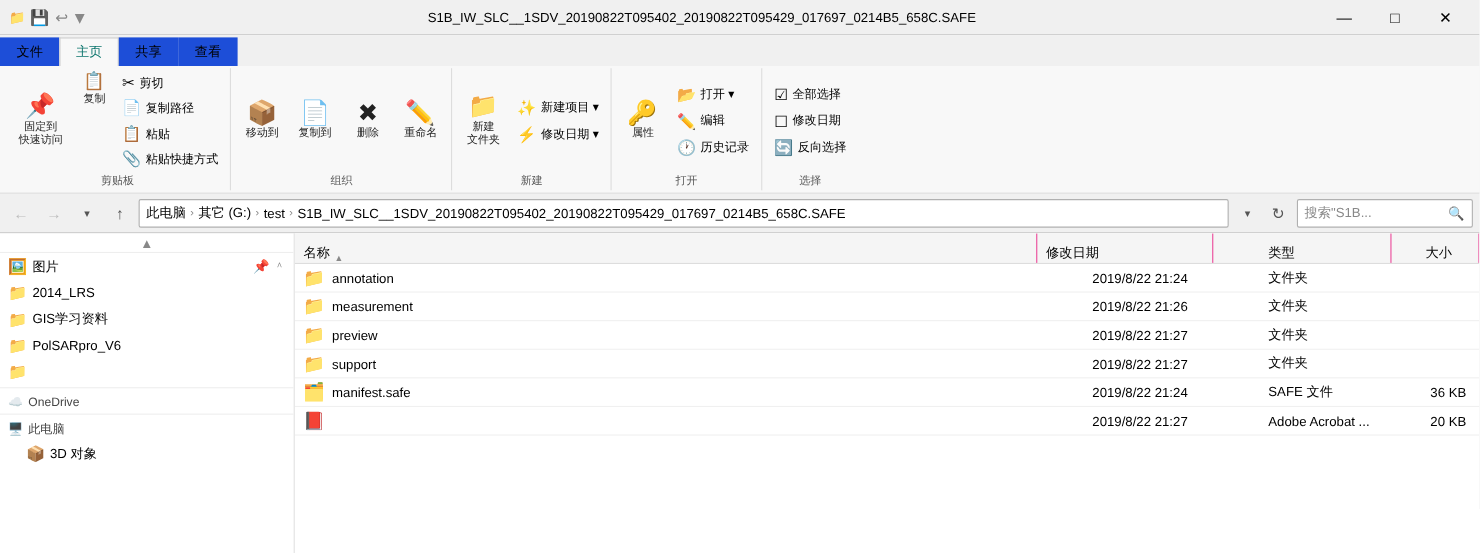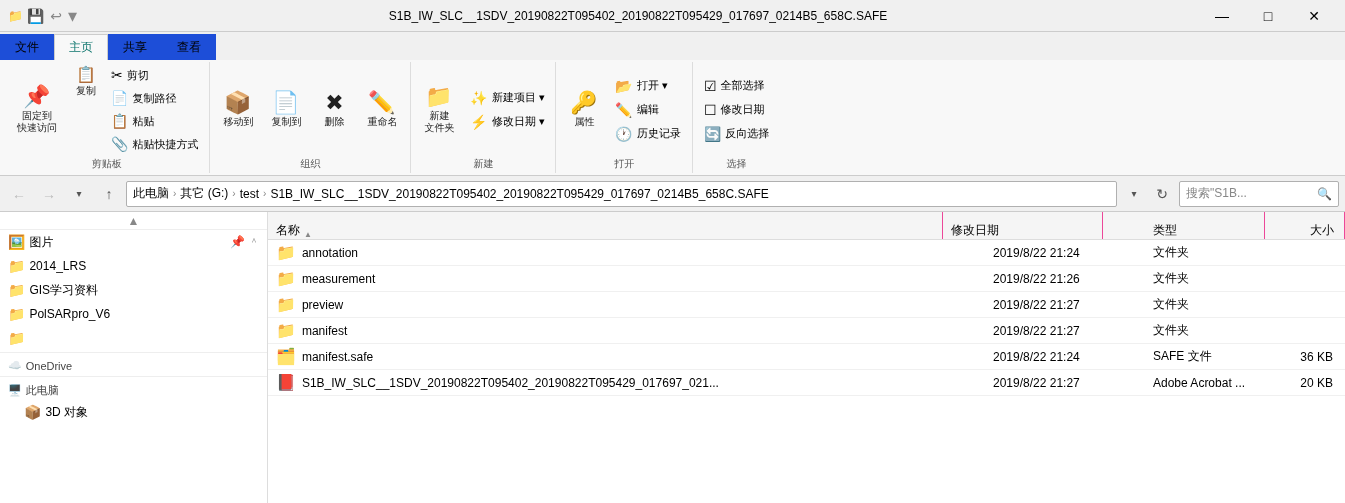--- a/index.html
+++ b/index.html
@@ -216,21 +216,21 @@
       font-size: 12px;
       cursor: pointer;
       height: 100%;
       border-right: 1px solid #ec4899;
       color: #000;
       gap: 4px;
     }
     .col-name { flex: 1; min-width: 400px; }
     .col-date { width: 160px; }
     .col-type { width: 120px; margin-left: 42px; }
-    .col-size { width: 80px; justify-content: flex-end; padding-right: 10px; }
+    .col-size { width: 80px; justify-content: flex-end; padding-right: 24px; }
     .col-sort-icon { font-size: 8px; color: #888; }
 
     .file-item {
       display: flex;
       align-items: center;
       height: 26px;
       cursor: pointer;
       border-bottom: 1px solid #f0f0f0;
     }
     .file-cell {
@@ -520,40 +520,39 @@
         <span>preview</span>
       </div>
       <div class="file-cell file-cell-date">2019/8/22 21:27</div>
       <div class="file-cell file-cell-type">文件夹</div>
       <div class="file-cell file-cell-size"></div>
     </div>
 
     <div class="file-item">
       <div class="file-cell file-cell-name">
         <span class="file-icon" style="color:#e6a817;">📁</span>
-        <span>manifest</span>
+        <span>support</span>
       </div>
       <div class="file-cell file-cell-date">2019/8/22 21:27</div>
       <div class="file-cell file-cell-type">文件夹</div>
       <div class="file-cell file-cell-size"></div>
     </div>
 
     <div class="file-item">
       <div class="file-cell file-cell-name">
         <span class="file-icon" style="color:#5b9bd5;">🗂️</span>
         <span>manifest.safe</span>
       </div>
       <div class="file-cell file-cell-date">2019/8/22 21:24</div>
       <div class="file-cell file-cell-type">SAFE 文件</div>
       <div class="file-cell file-cell-size">36 KB</div>
     </div>
 
     <div class="file-item">
       <div class="file-cell file-cell-name">
         <span class="file-icon" style="color:#e53935;">📕</span>
-        <span>S1B_IW_SLC__1SDV_20190822T095402_20190822T095429_017697_021...</span>
       </div>
       <div class="file-cell file-cell-date">2019/8/22 21:27</div>
       <div class="file-cell file-cell-type">Adobe Acrobat ...</div>
       <div class="file-cell file-cell-size">20 KB</div>
     </div>
   </div>
 </div>
 
 </body></html>

